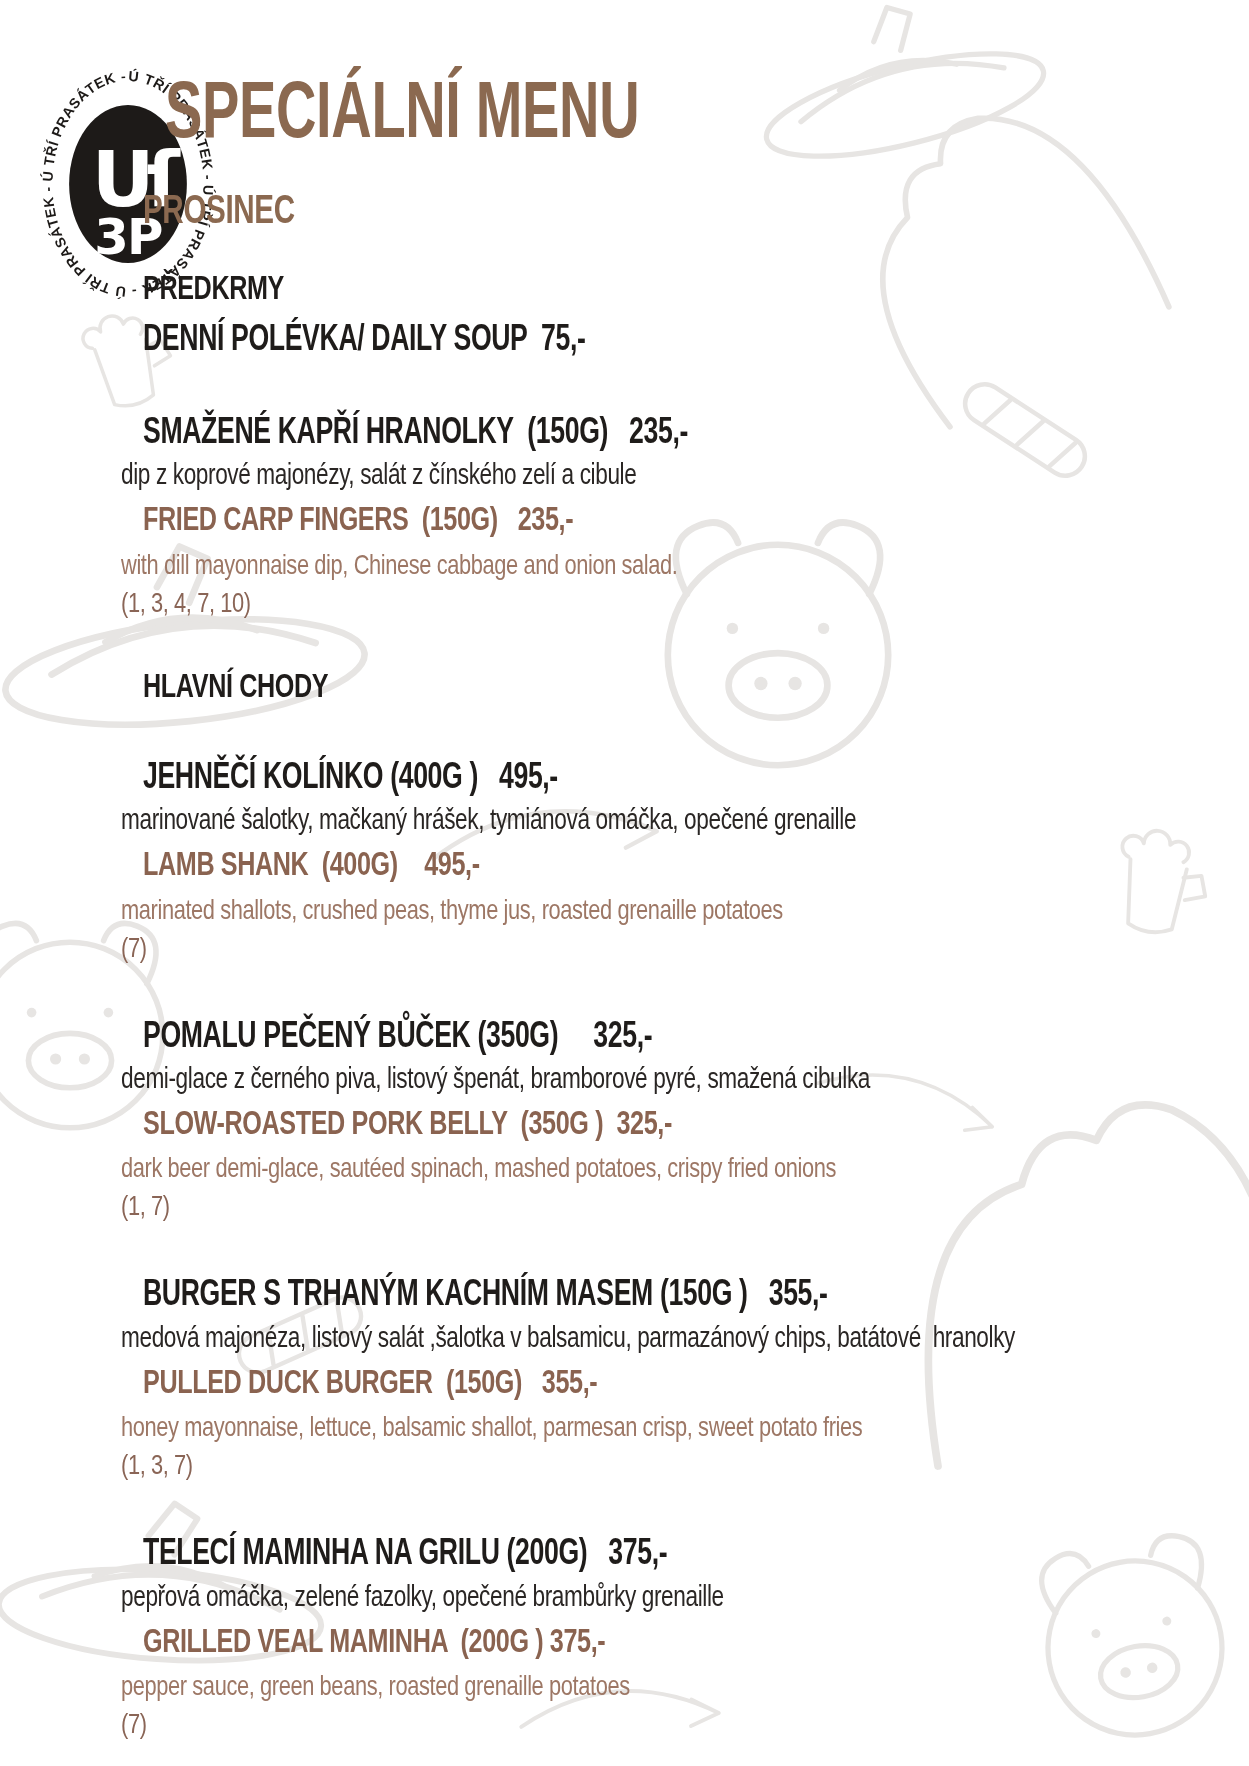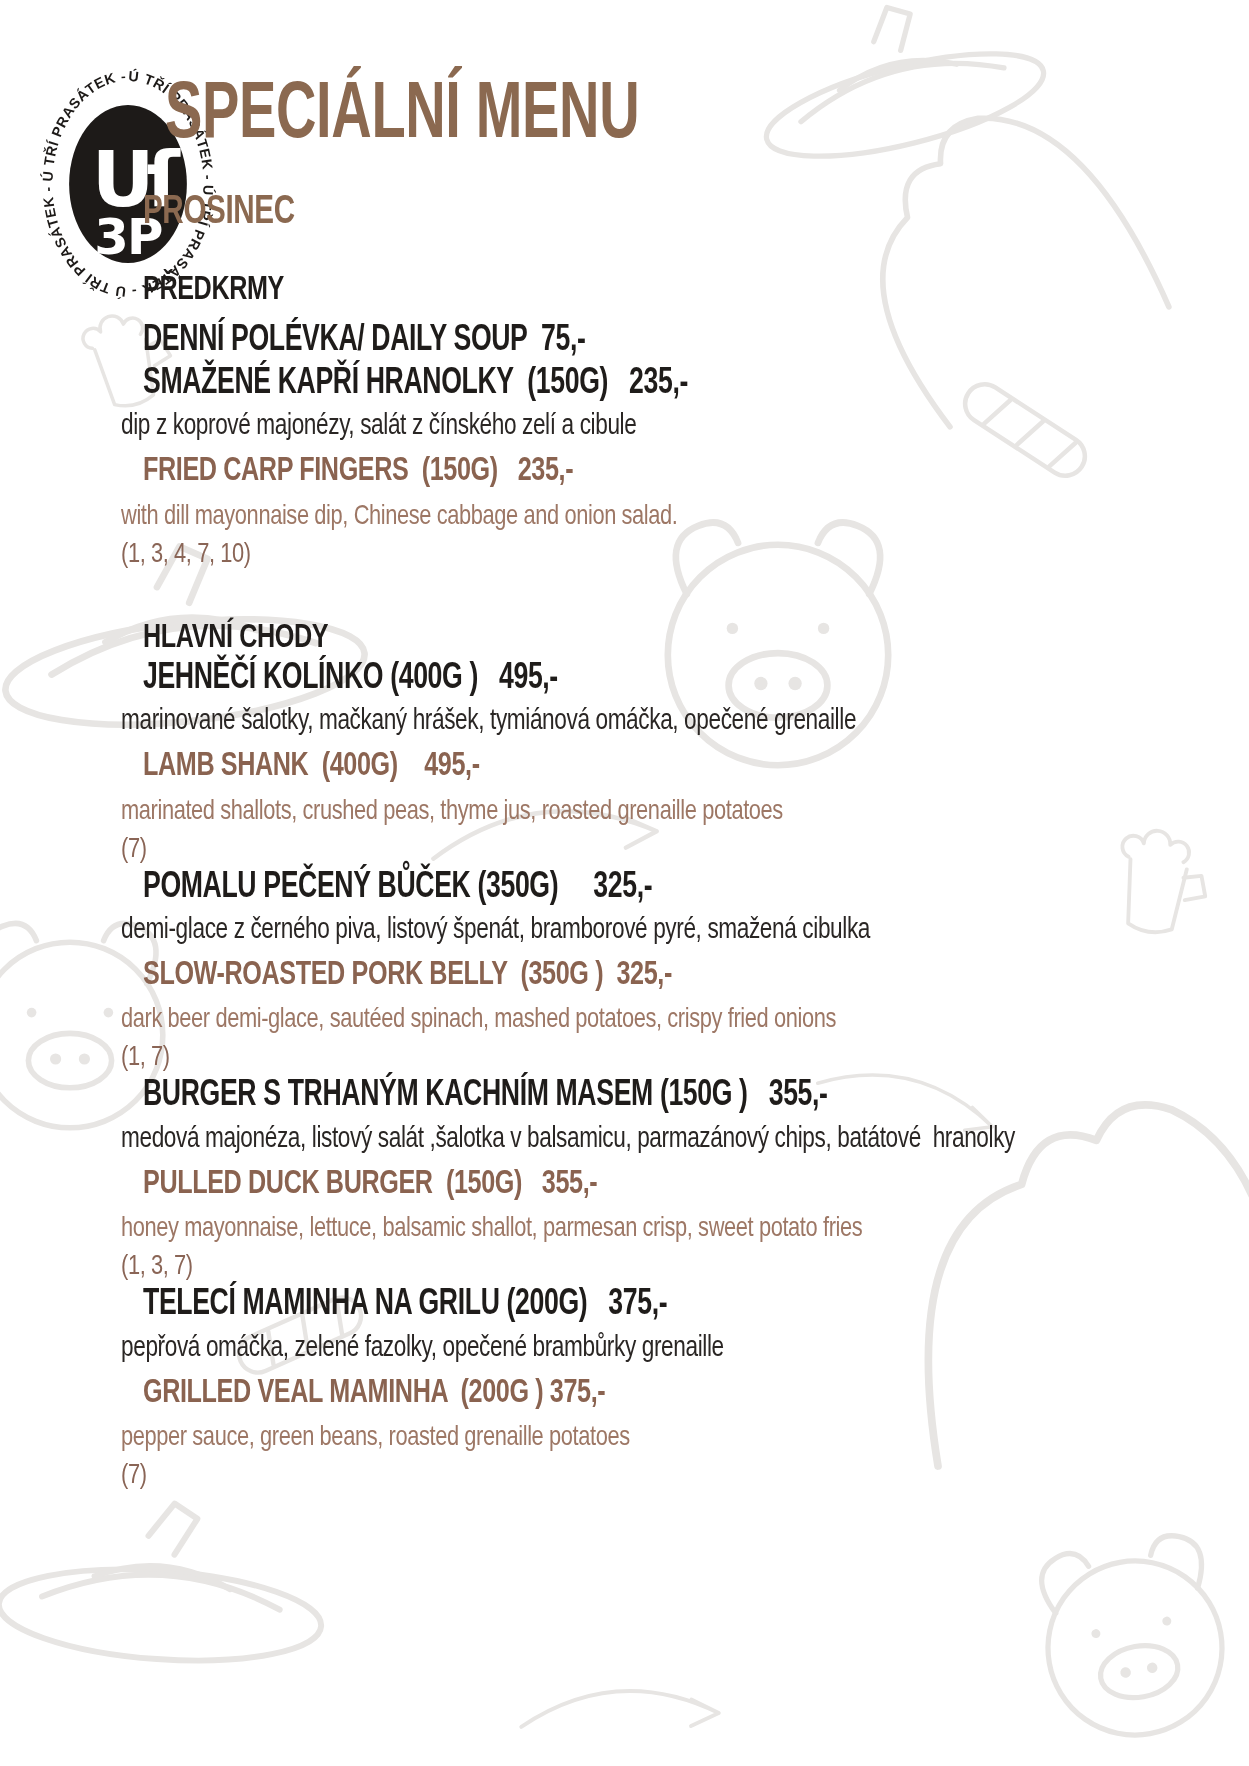--- a/index.html
+++ b/index.html
@@ -18,21 +18,21 @@
   .content{position:absolute;left:0;top:0;width:1100px;text-align:left;}
   .line{
     white-space:pre;font-weight:700;line-height:1.18;
     transform:scaleX(.74);transform-origin:50% 50%;letter-spacing:-.5px;
   }
   .title{font-size:80px;line-height:1.0;color:#8b6950;margin-top:70px;transform:scaleX(.70);}
   .subtitle{font-size:40px;color:#8b6950;margin-top:36px;}
   .section-heading{font-size:34px;color:#1f1c1a;margin-top:34px;}
   .mt-lg{margin-top:46px;}
   .soup{margin-top:10px;}
-  .item{}
+  .item{margin-top:50px;}
   .item.tight{}
   .dish-cs{font-size:36px;color:#1f1c1a;}
   .desc-cs{font-size:29px;font-weight:400;color:#2a2624;margin-top:5px;transform:scaleX(.78);}
   .dish-en{font-size:34px;color:#8a6350;margin-top:7px;}
   .desc-en{font-size:28px;font-weight:400;color:#9d7765;margin-top:9px;transform:scaleX(.78);}
   .allergens{font-size:28px;font-weight:400;color:#8a6556;margin-top:5px;transform:scaleX(.78);}
 </style>
 </head>
 <body>
 

